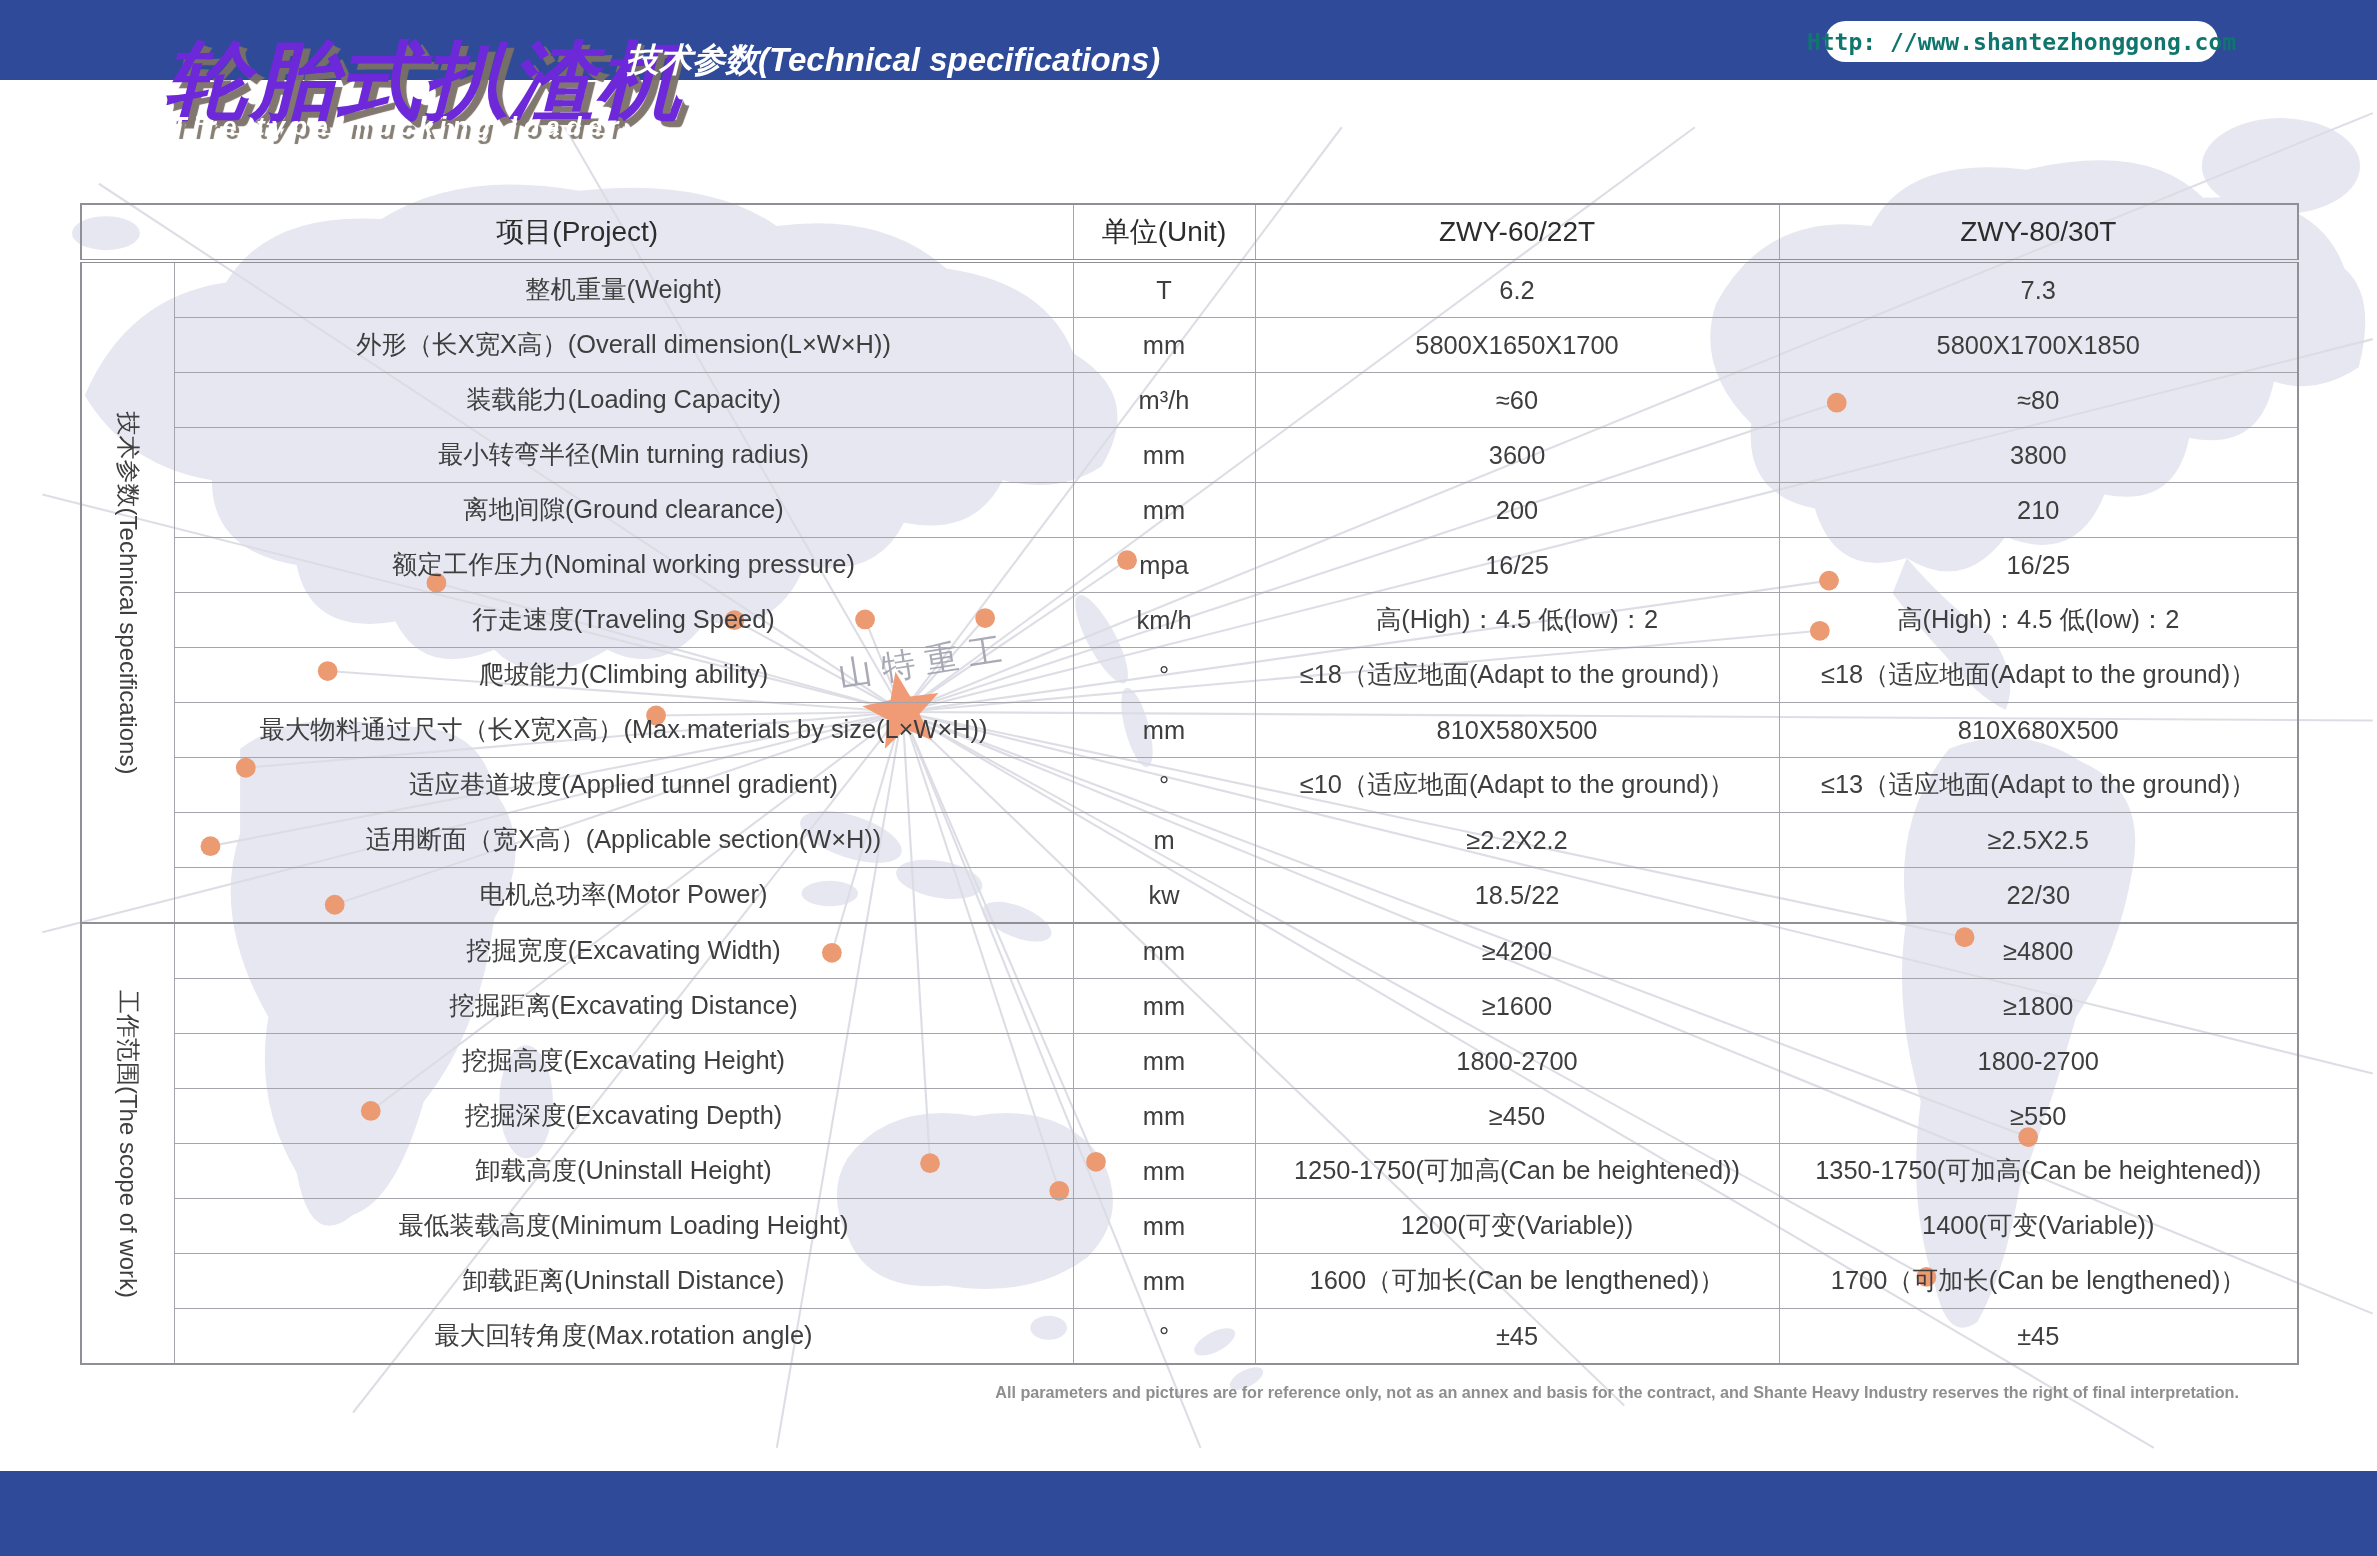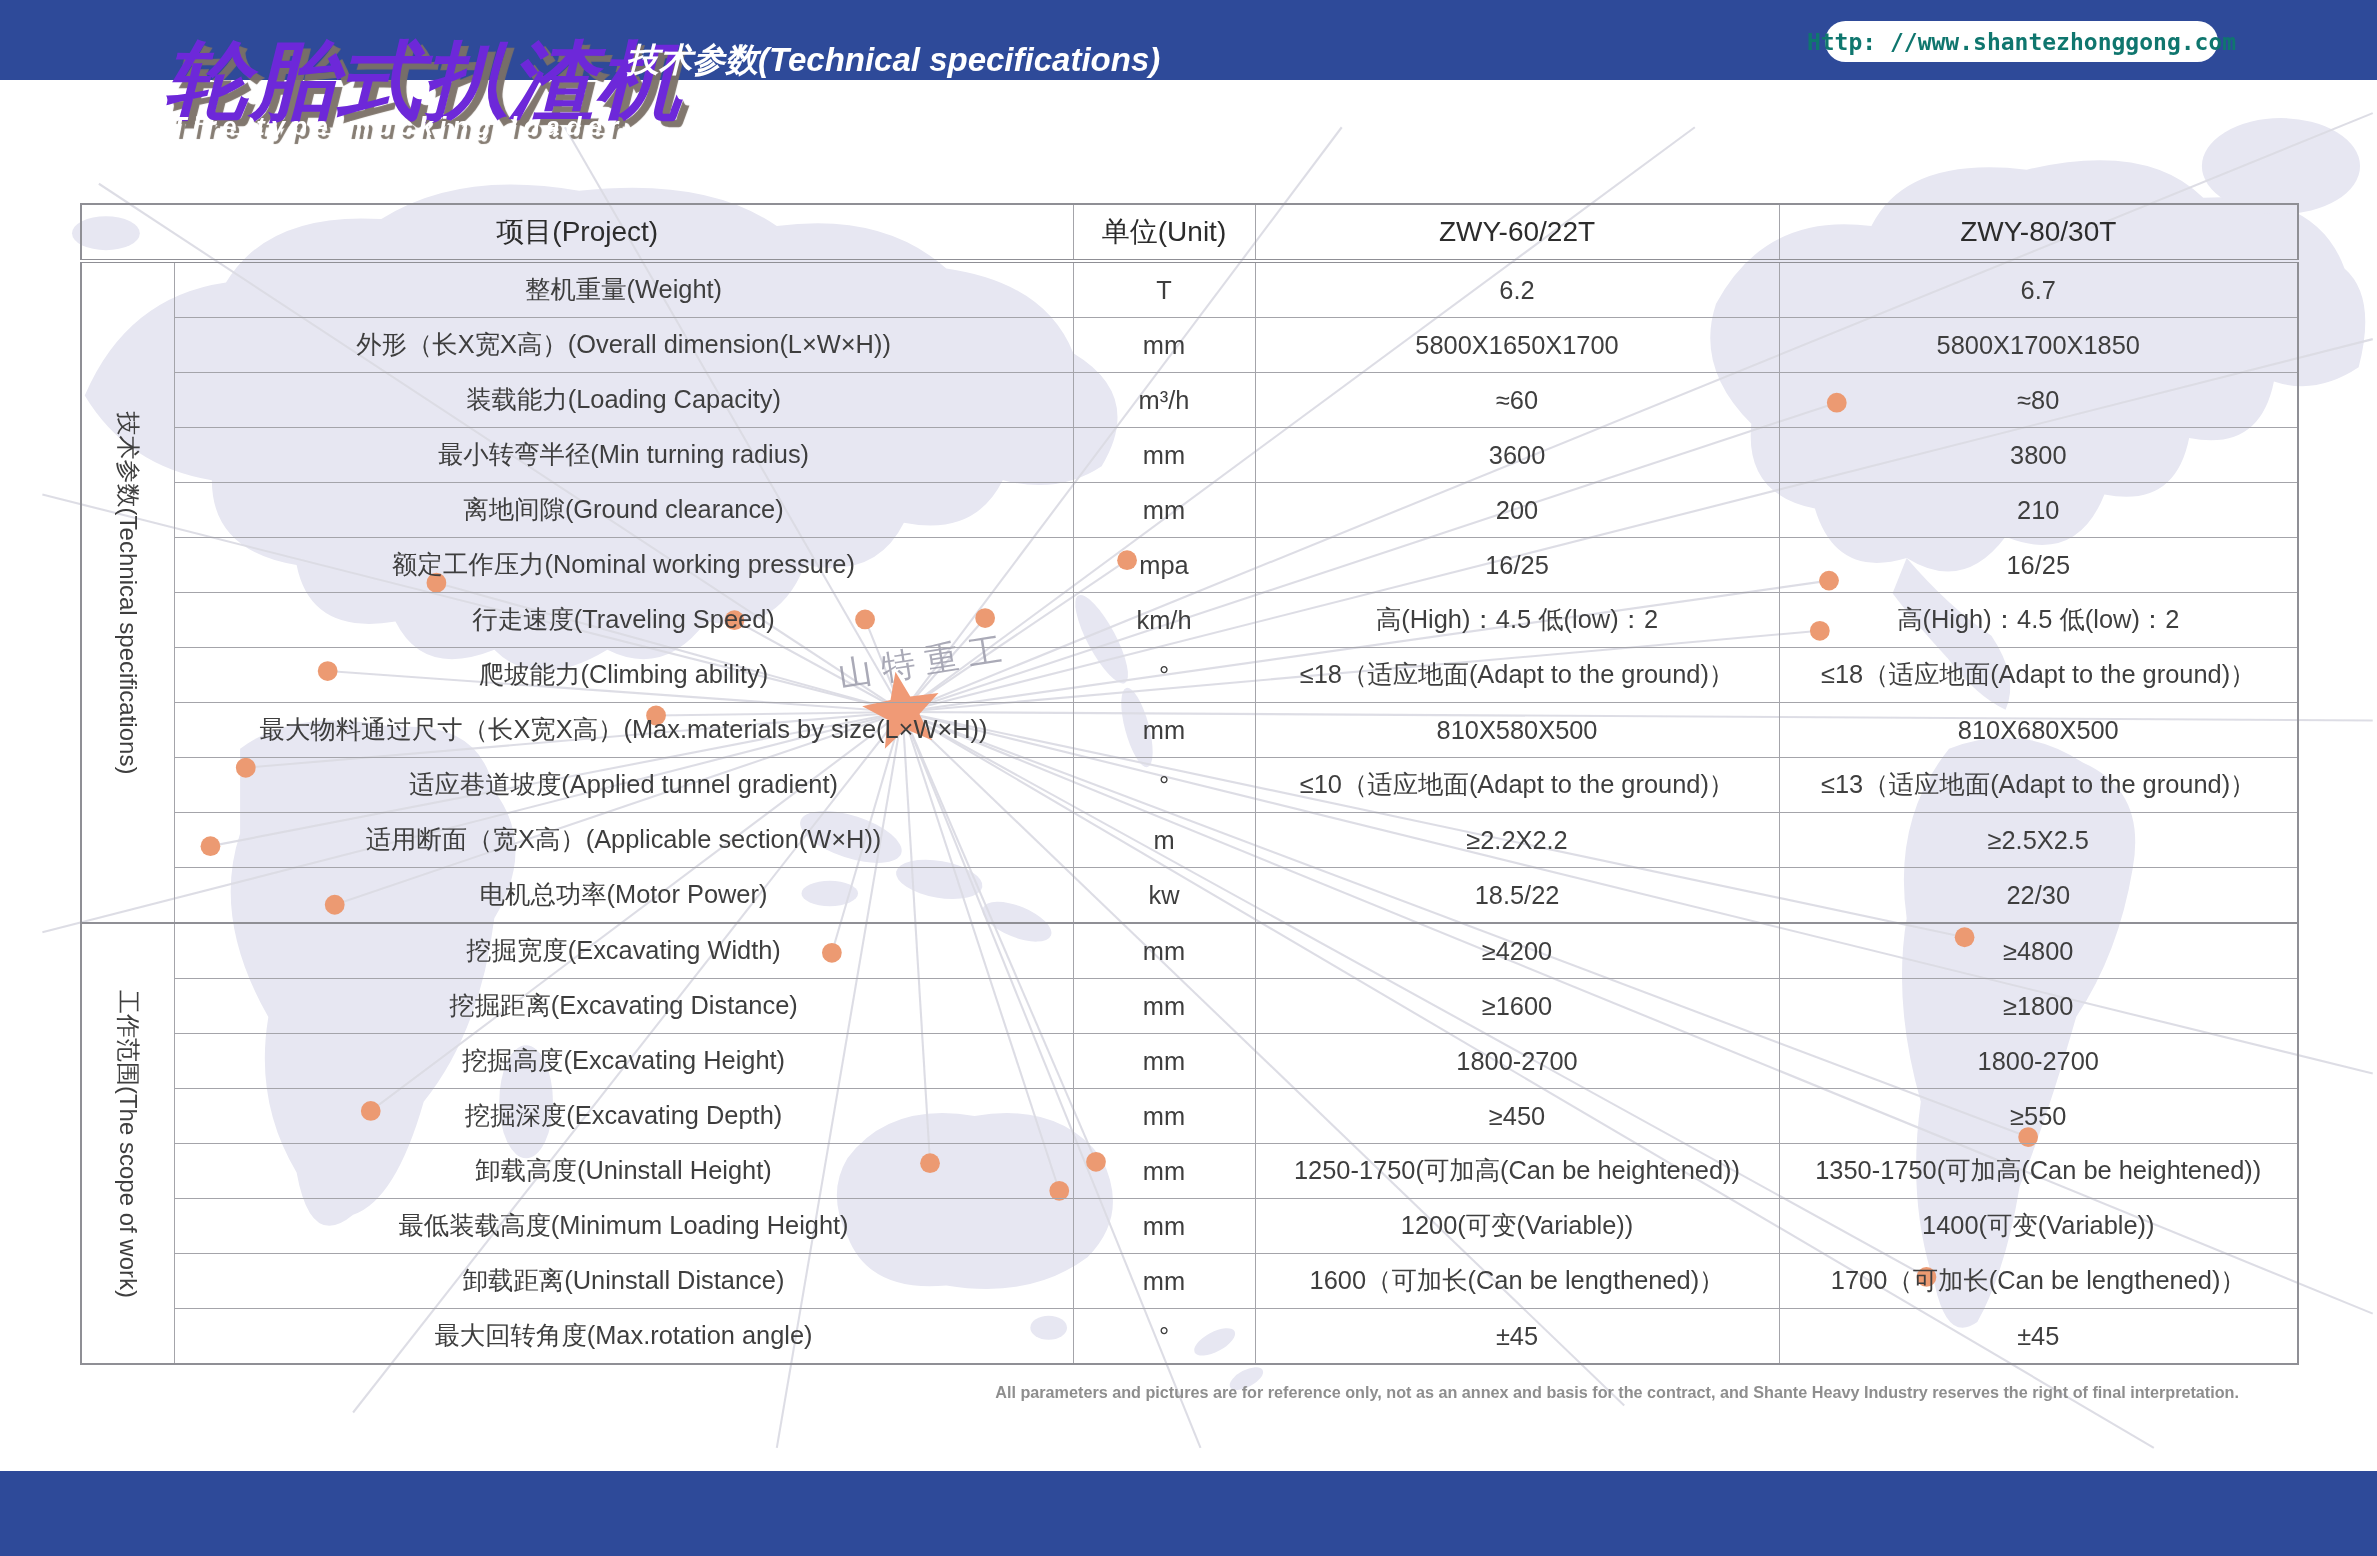--- a/index.html
+++ b/index.html
@@ -184,21 +184,21 @@
     </tr>
   </thead>
   <tbody>
     <tr>
       <td class="group-cell" rowspan="12">
           <div class="vlabel">技术参数(Technical specifications)</div>
         </td>
       <td>整机重量(Weight)</td>
       <td>T</td>
       <td>6.2</td>
-      <td>6.7</td>
+      <td>7.3</td>
     </tr>
     <tr>
       <td>外形（长X宽X高）(Overall dimension(L×W×H))</td>
       <td>mm</td>
       <td>5800X1650X1700</td>
       <td>5800X1700X1850</td>
     </tr>
     <tr>
       <td>装载能力(Loading Capacity)</td>
       <td>m³/h</td>

